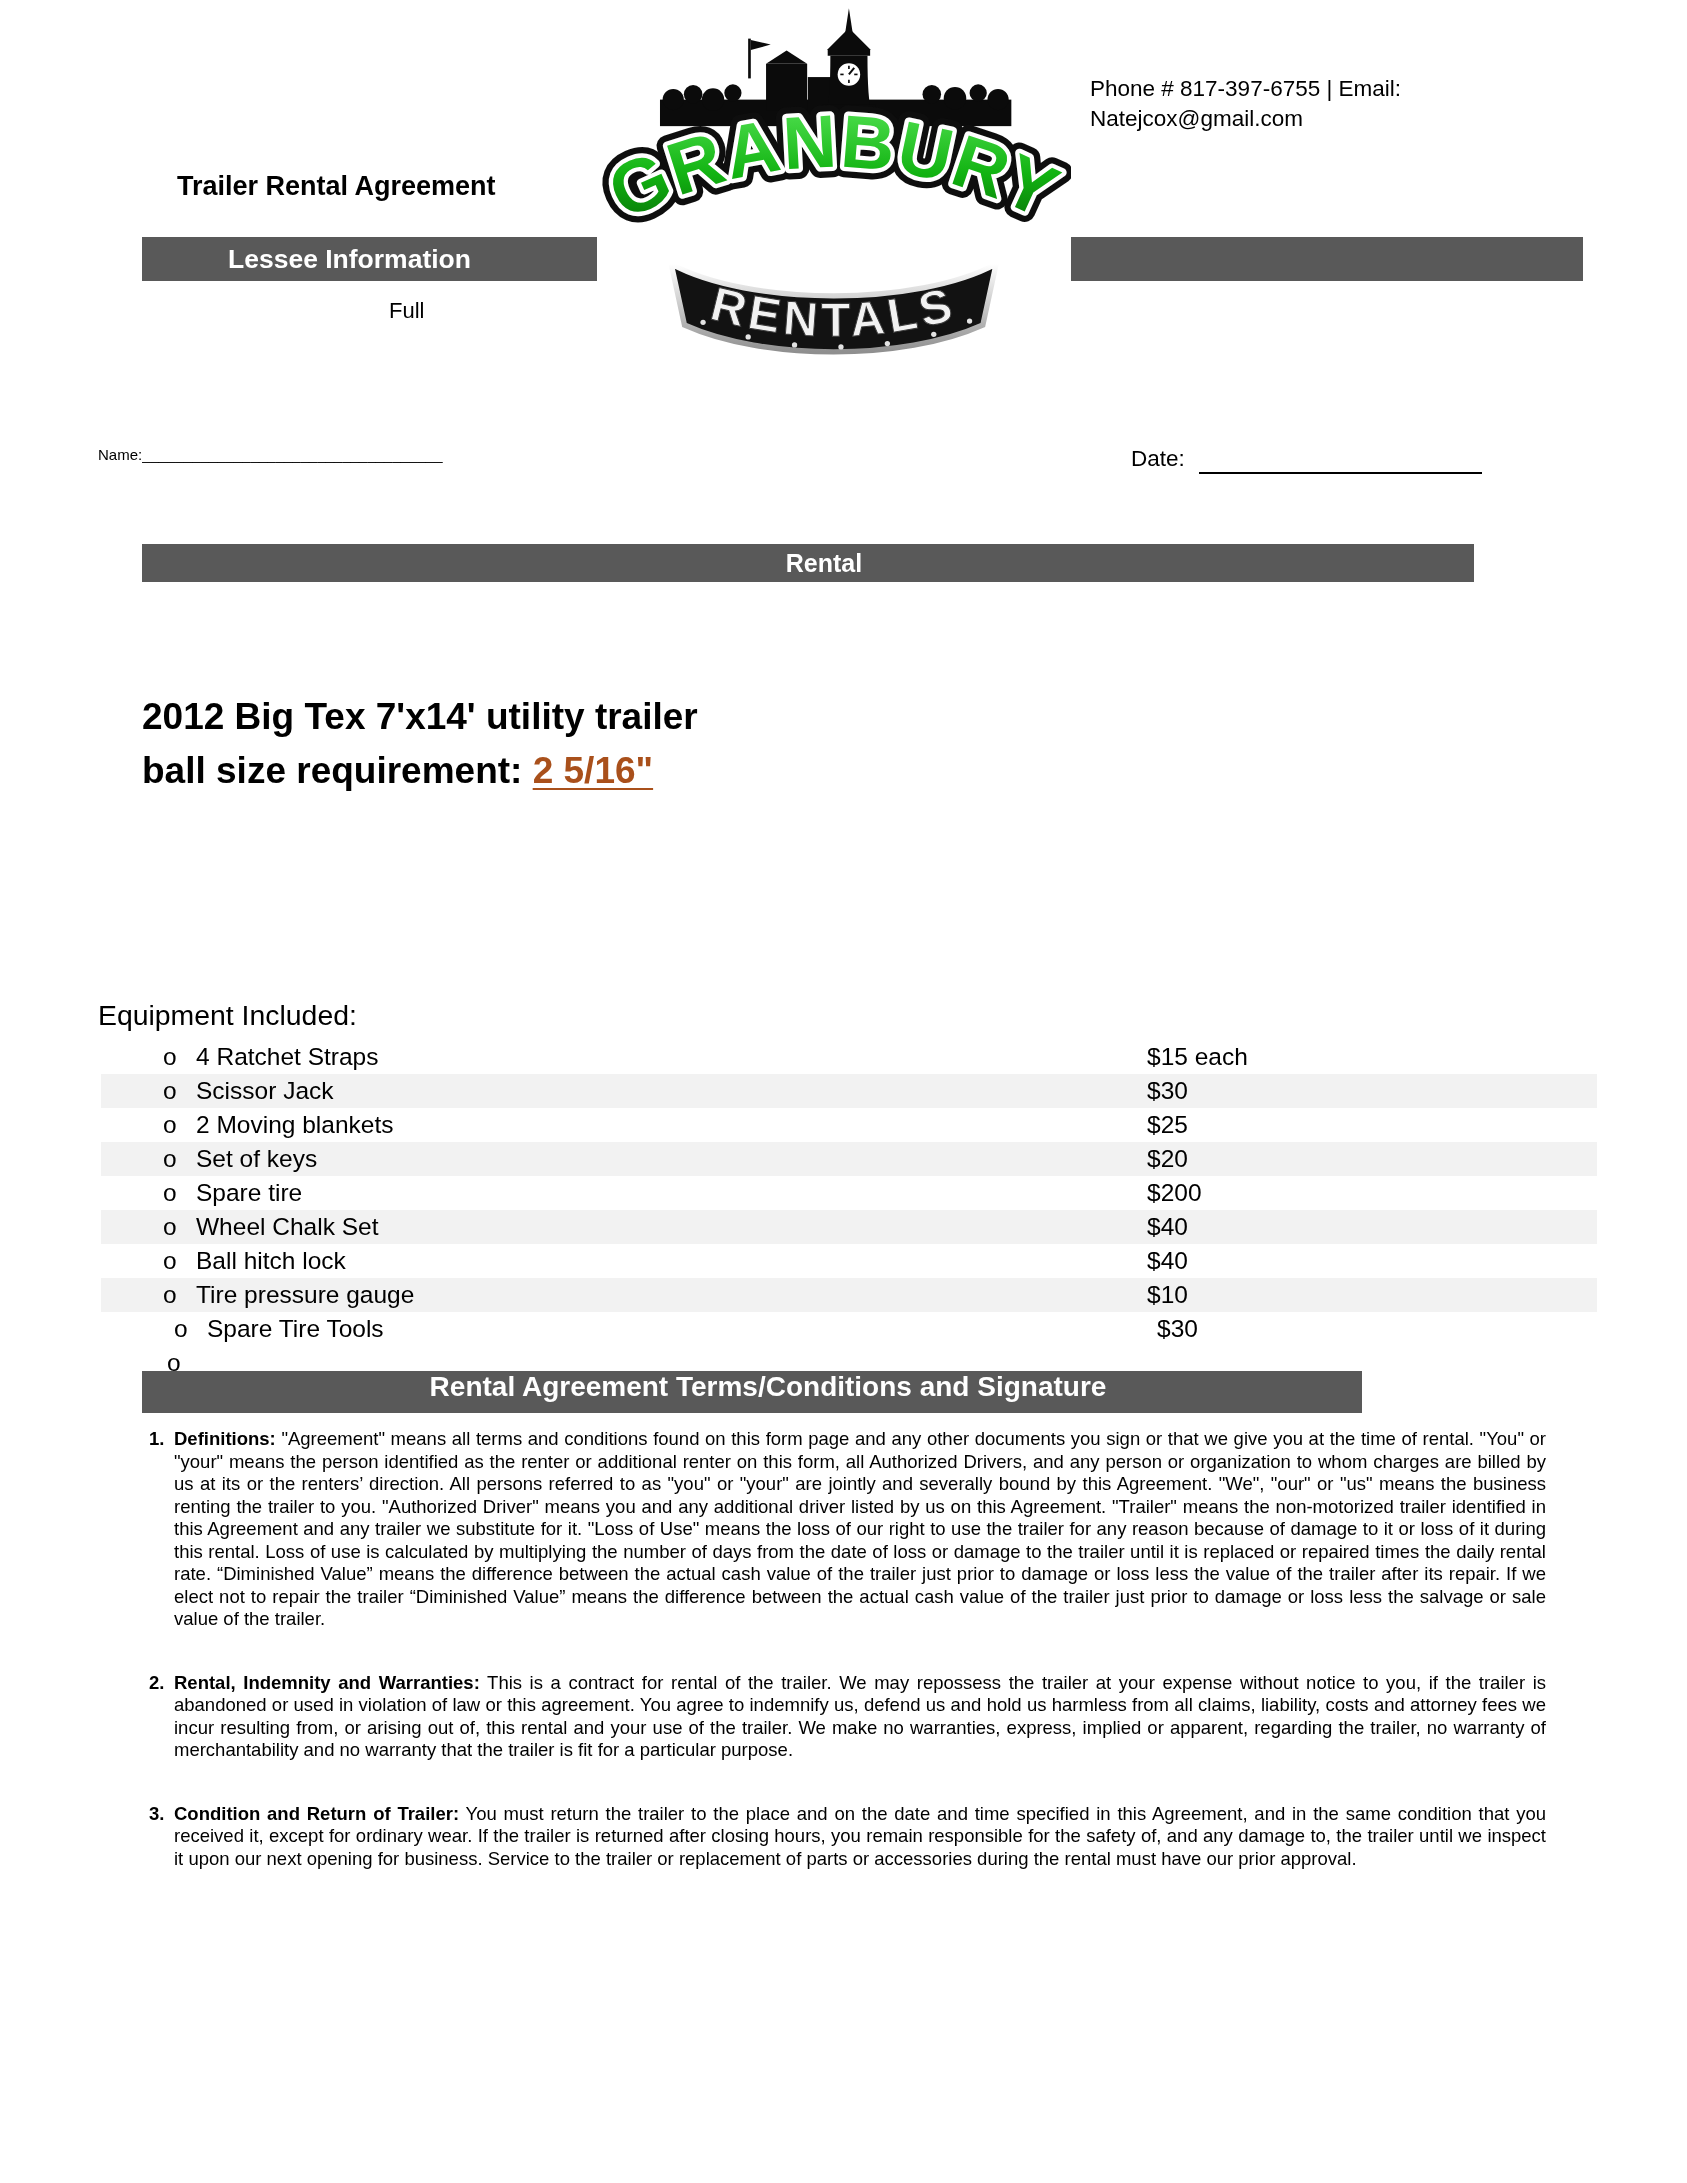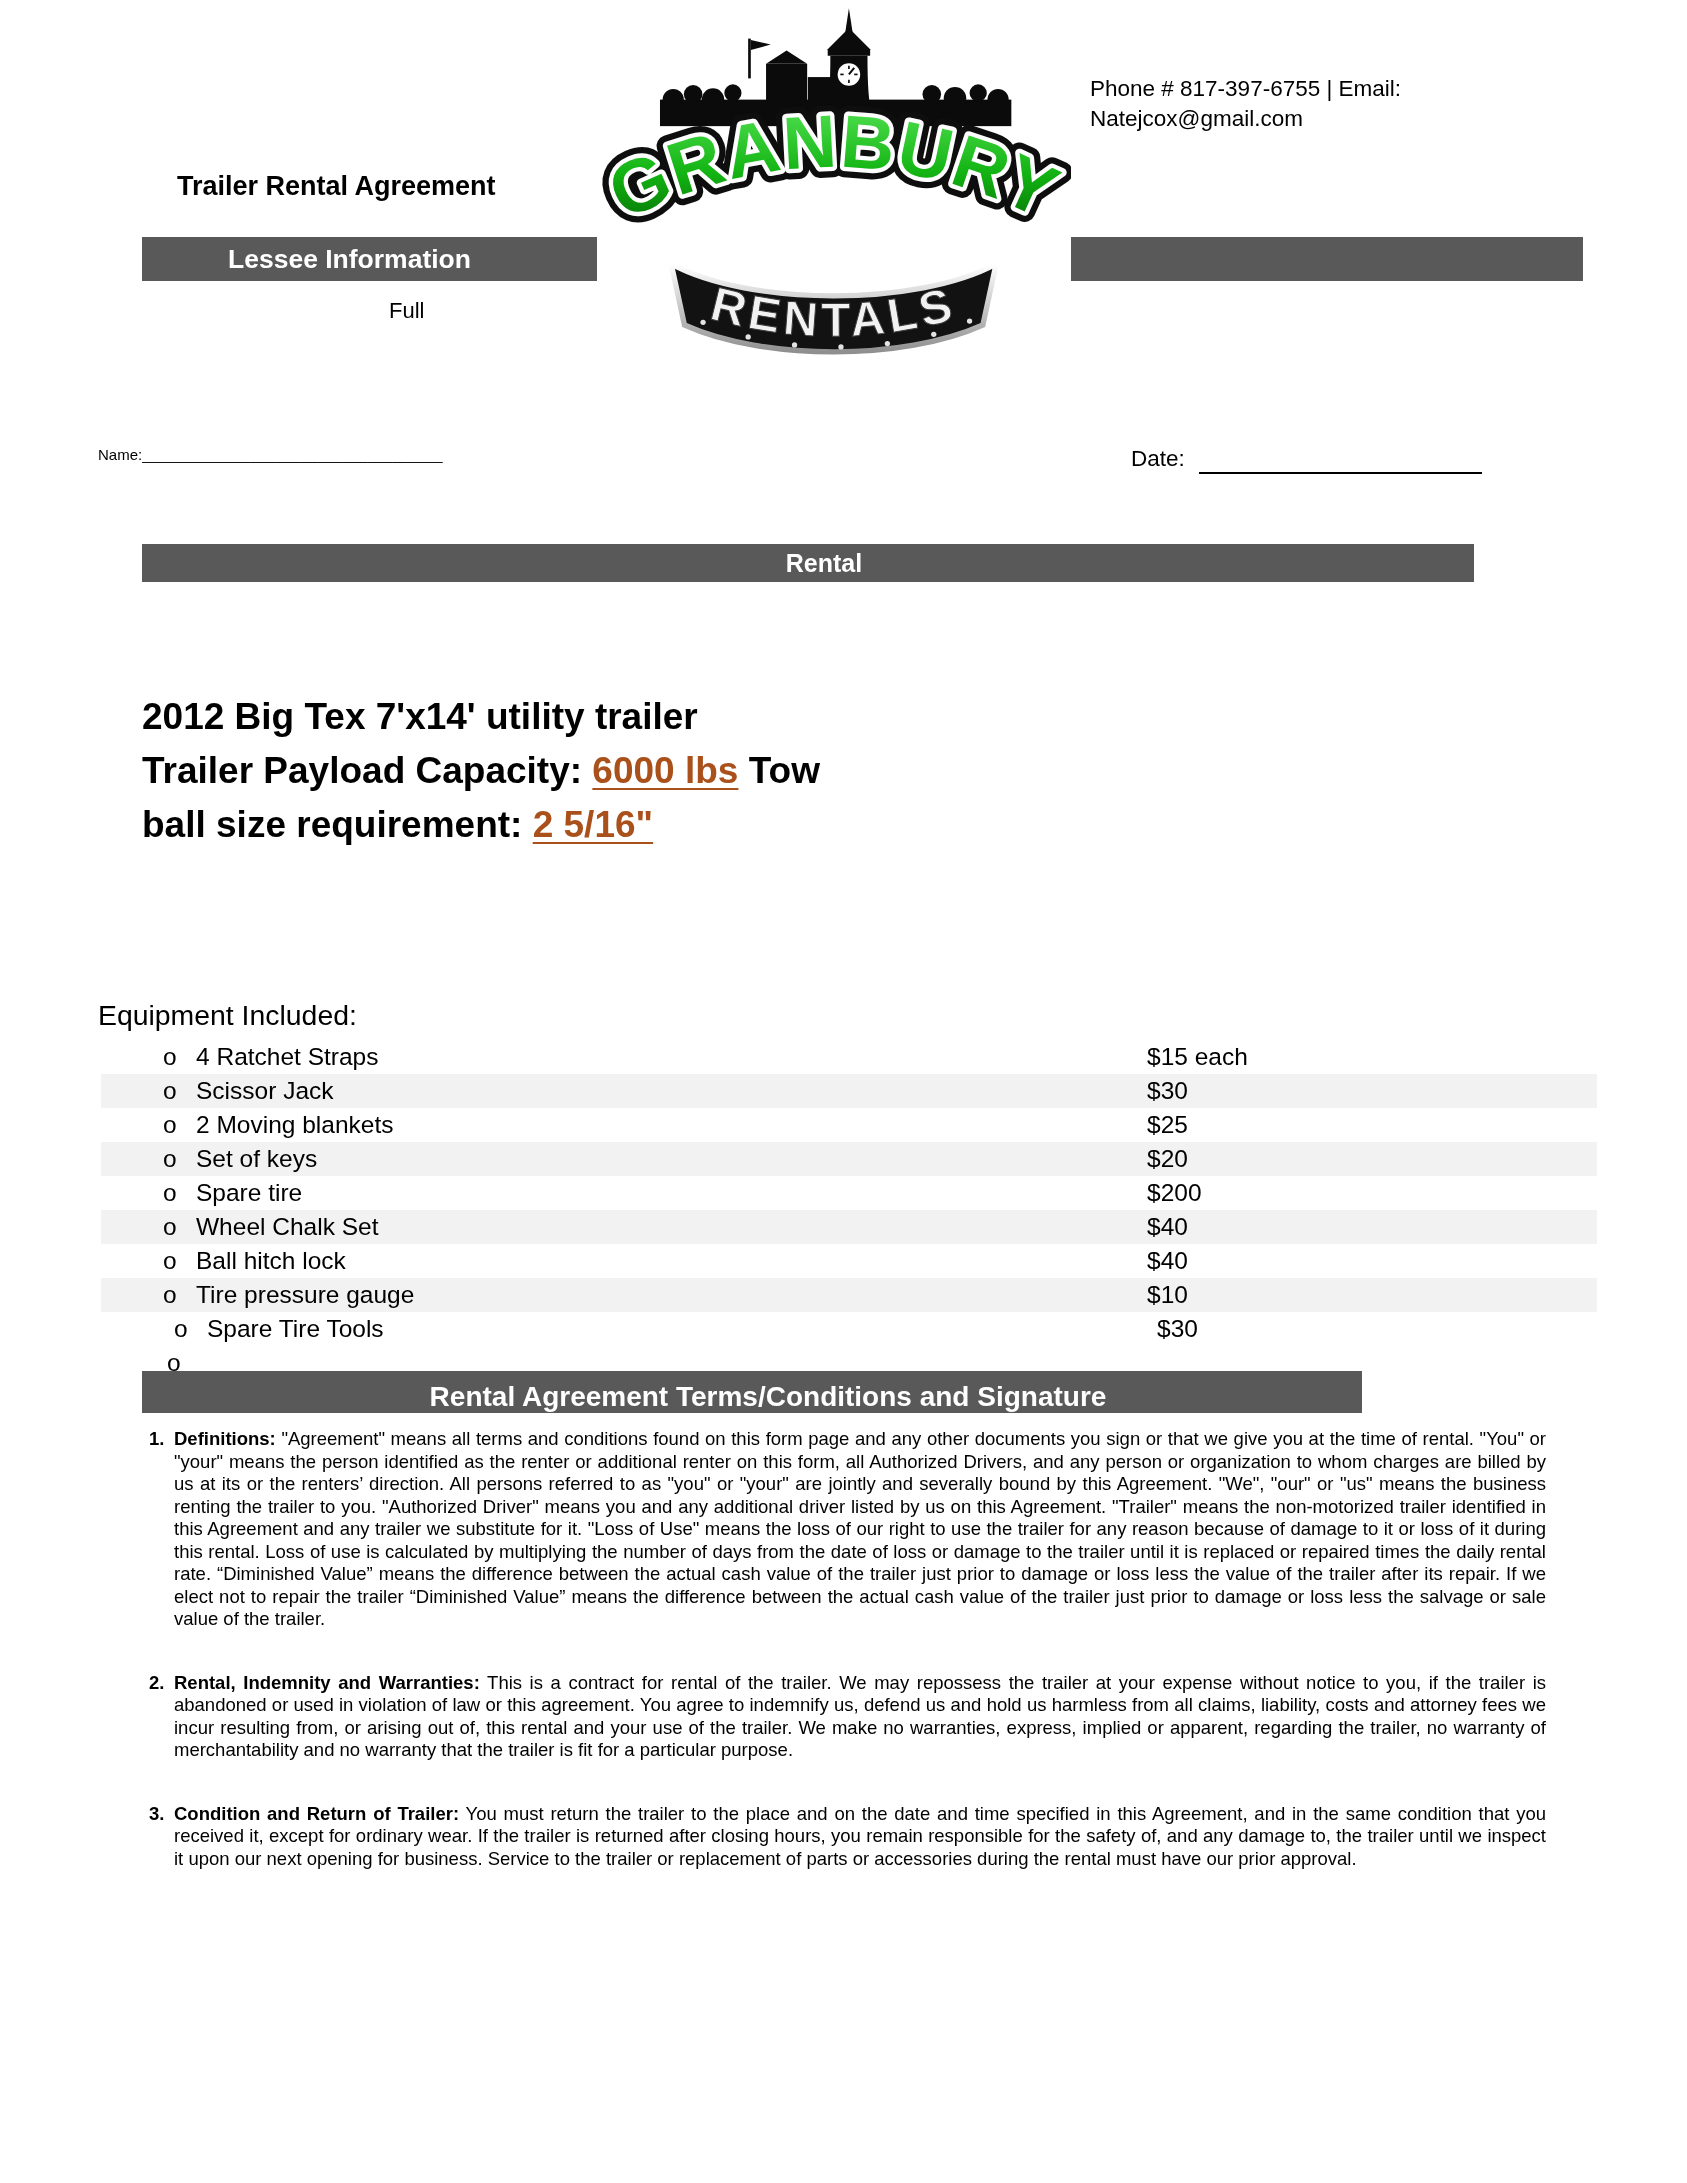--- a/index.html
+++ b/index.html
@@ -11,21 +11,21 @@
   
   .contact { position:absolute; left:1090px; top:74px; font-size:22.5px; line-height:30px; }
   
   .doc-title { position:absolute; left:170px; top:164px; margin:7px; font-size:27px; font-weight:bold; }
   
   .bar { position:absolute; background:#595959; color:#ffffff;padding-left:32px; }
   .bar-lessee { left:142px; top:237px; width:1409px; height:44px; }
   .bar-lessee .bar-label { position:absolute; left:86px; top:0; line-height:44px; font-size:26.5px; font-weight:bold; }
   .bar-rental { left:142px; top:544px; width:1300px; height:38px; display:flex; align-items:center; justify-content:center; }
   .bar-rental .bar-label { font-size:25px; font-weight:bold; }
-  .bar-terms { left:142px; top:1371px; width:1188px; height:42px; display:flex; align-items:flex-end; justify-content:center; }
+  .bar-terms { left:142px; top:1371px; width:1188px; height:42px; display:flex; align-items:flex-start; justify-content:center; }
   .bar-terms .bar-label { font-size:28px; font-weight:bold; }
   
   .logo-block { position:absolute; left:597px; top:0; width:474px; height:418px; background:#ffffff; z-index:5; }
   .logo-block svg { display:block; width:474px; height:418px; }
   
   .full-label { position:absolute; left:389px; top:298px; font-size:22px; }
   .name-row { position:absolute; left:98px; top:446px; font-size:15px; white-space:nowrap; }
   .date-label { position:absolute; left:1131px; top:446px; font-size:22.5px; }
   .date-line { position:absolute; left:1199px; top:472px; width:283px; border-top:2px solid #000; }
   
@@ -152,21 +152,20 @@
 
   <div class="date-label">Date:</div>
   <div class="date-line"></div>
 
   <div class="bar bar-rental">
     <span class="bar-label">Rental</span>
   </div>
 
   <div class="trailer-desc">
     <div>2012 Big Tex 7'x14' utility trailer</div>
-    <div><span>Trailer Payload Capacity: </span><a class="doc-link">6000 lbs</a><span> Tow</span></div>
     <div><span>ball size requirement: </span><a class="doc-link">2 5/16"</a></div>
   </div>
 
   <div class="equip-heading">Equipment Included:</div>
 
   <div class="equip-table">
     <div class="equip-row">
       <span class="eq-bullet">o</span>
       <span class="eq-label">4 Ratchet Straps</span>
       <span class="eq-price">$15 each</span>

